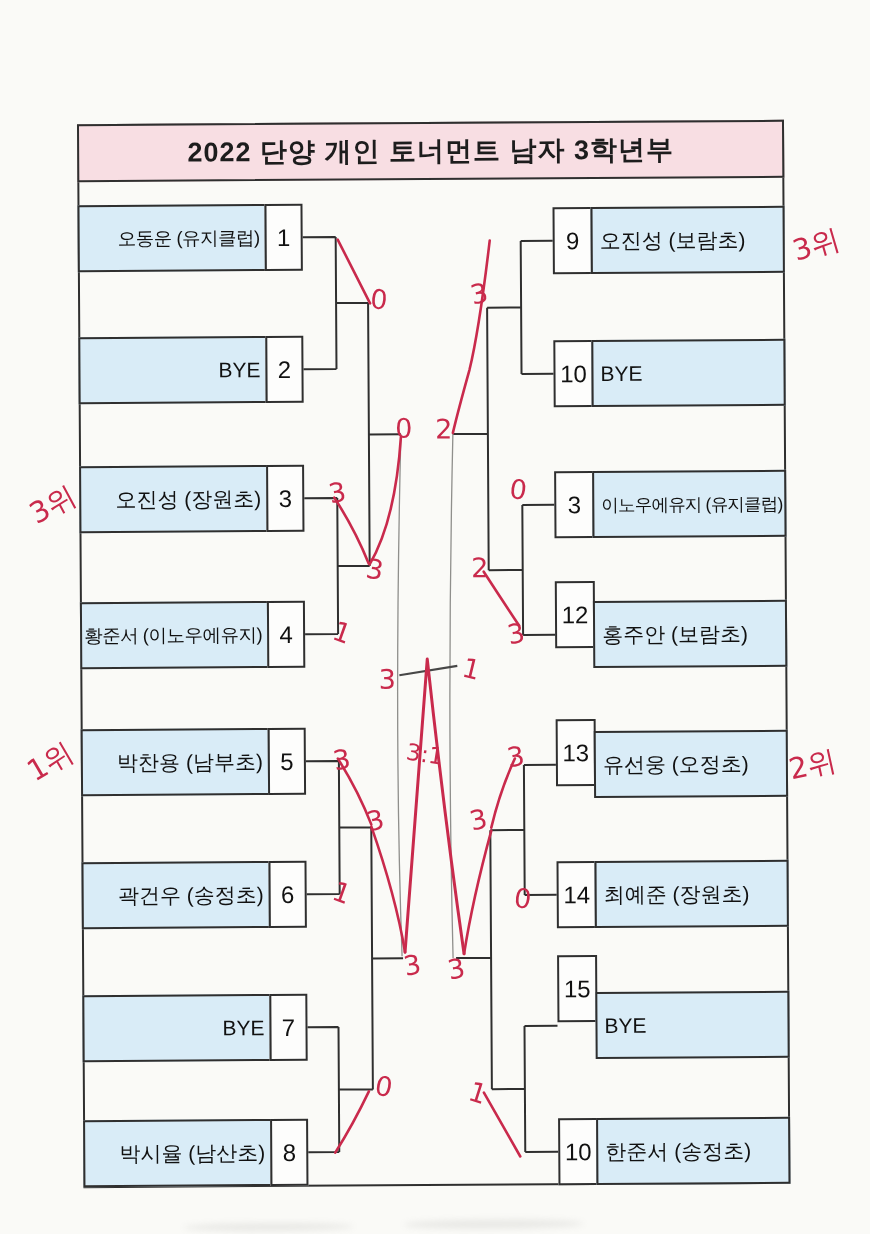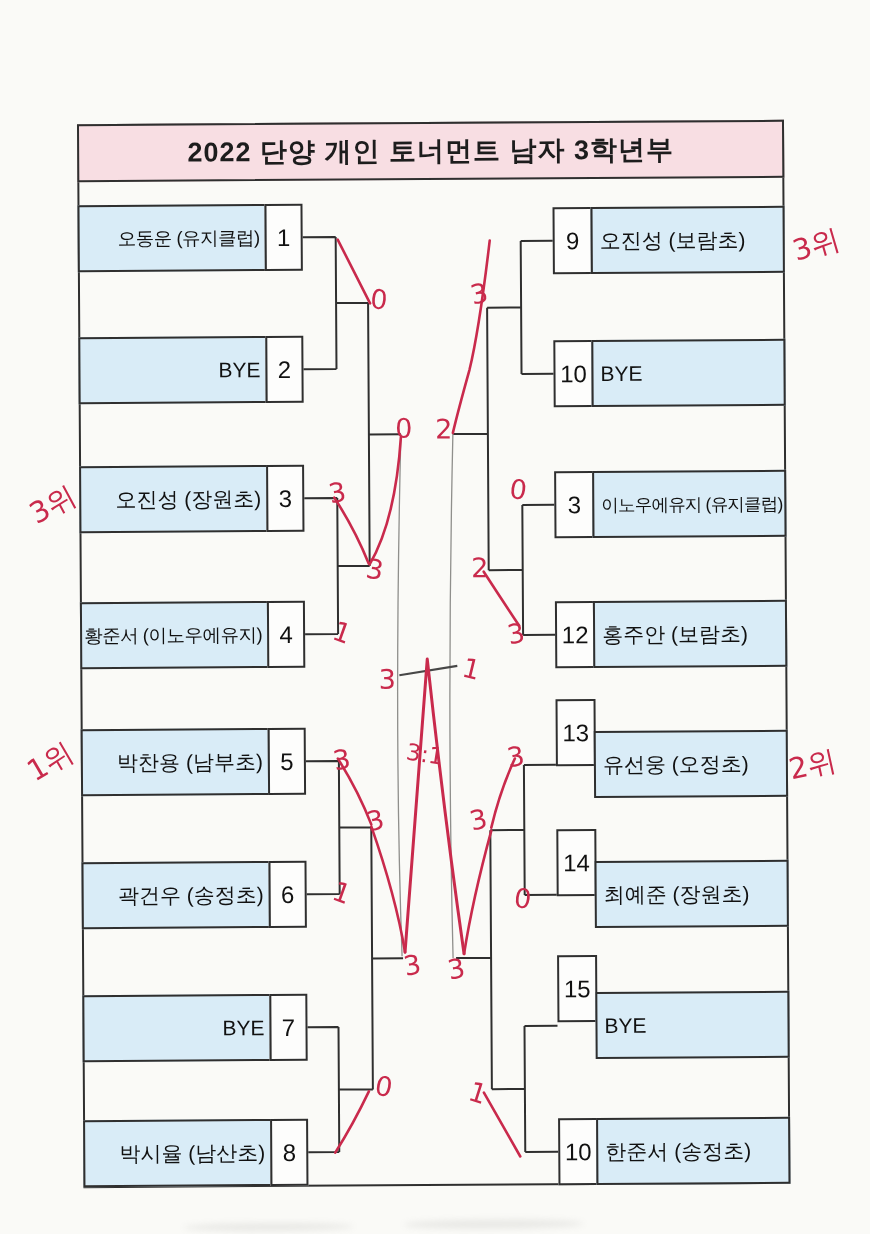--- a/index.html
+++ b/index.html
@@ -140,35 +140,35 @@
       <span>BYE</span>
     </div>
 
   <div class="sbox right" style="top:472px">
       <span>3</span>
     </div>
   <div class="nbox right xlong" style="top:472px">
       <span>이노우에유지 (유지클럽)</span>
     </div>
 
-  <div class="sbox right" style="top:602px">
+  <div class="sbox right" style="top:582px">
       <span>12</span>
     </div>
   <div class="nbox right" style="top:602px">
       <span>홍주안 (보람초)</span>
     </div>
 
-  <div class="sbox right" style="top:700px">
+  <div class="sbox right" style="top:720px">
       <span>13</span>
     </div>
   <div class="nbox right" style="top:732px">
       <span>유선웅 (오정초)</span>
     </div>
 
-  <div class="sbox right" style="top:830px">
+  <div class="sbox right" style="top:862px">
       <span>14</span>
     </div>
   <div class="nbox right" style="top:862px">
       <span>최예준 (장원초)</span>
     </div>
 
   <div class="sbox right" style="top:956px">
       <span>15</span>
     </div>
   <div class="nbox right" style="top:993px">

